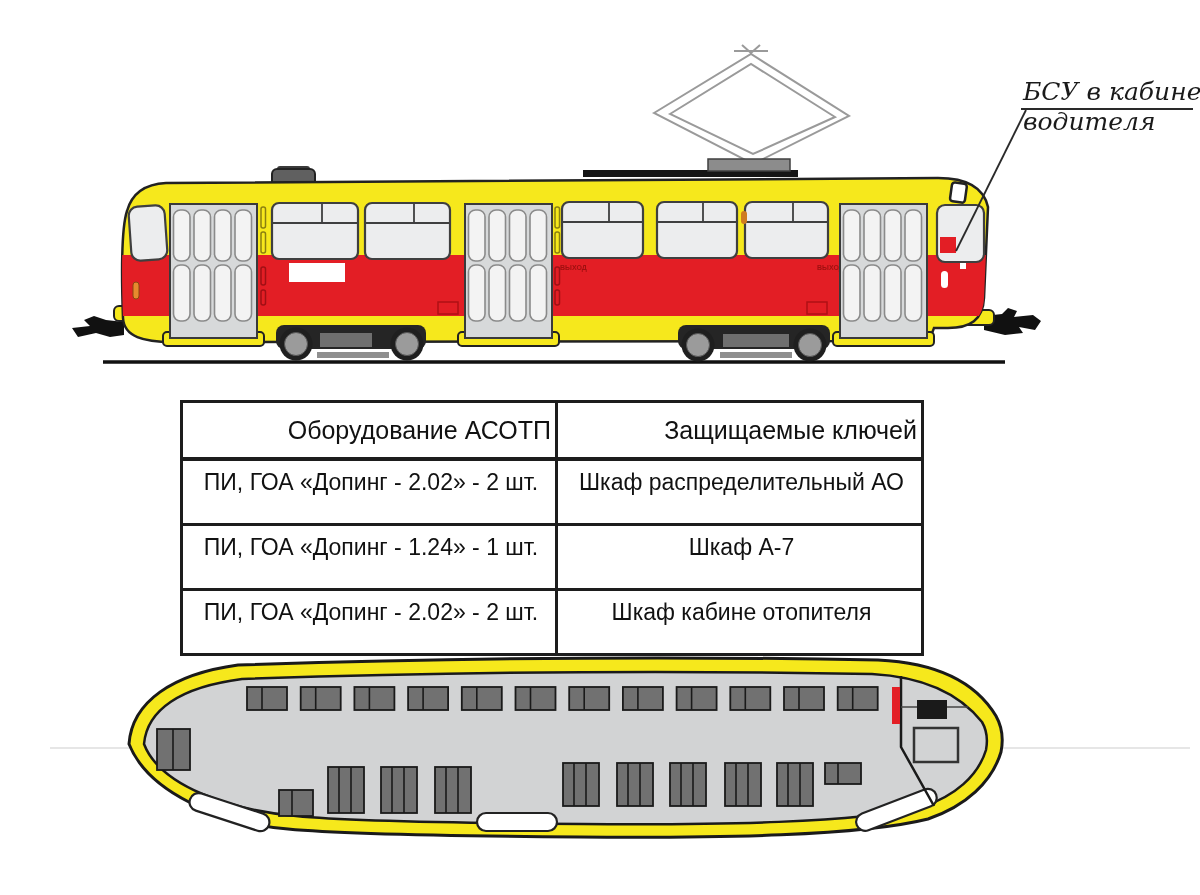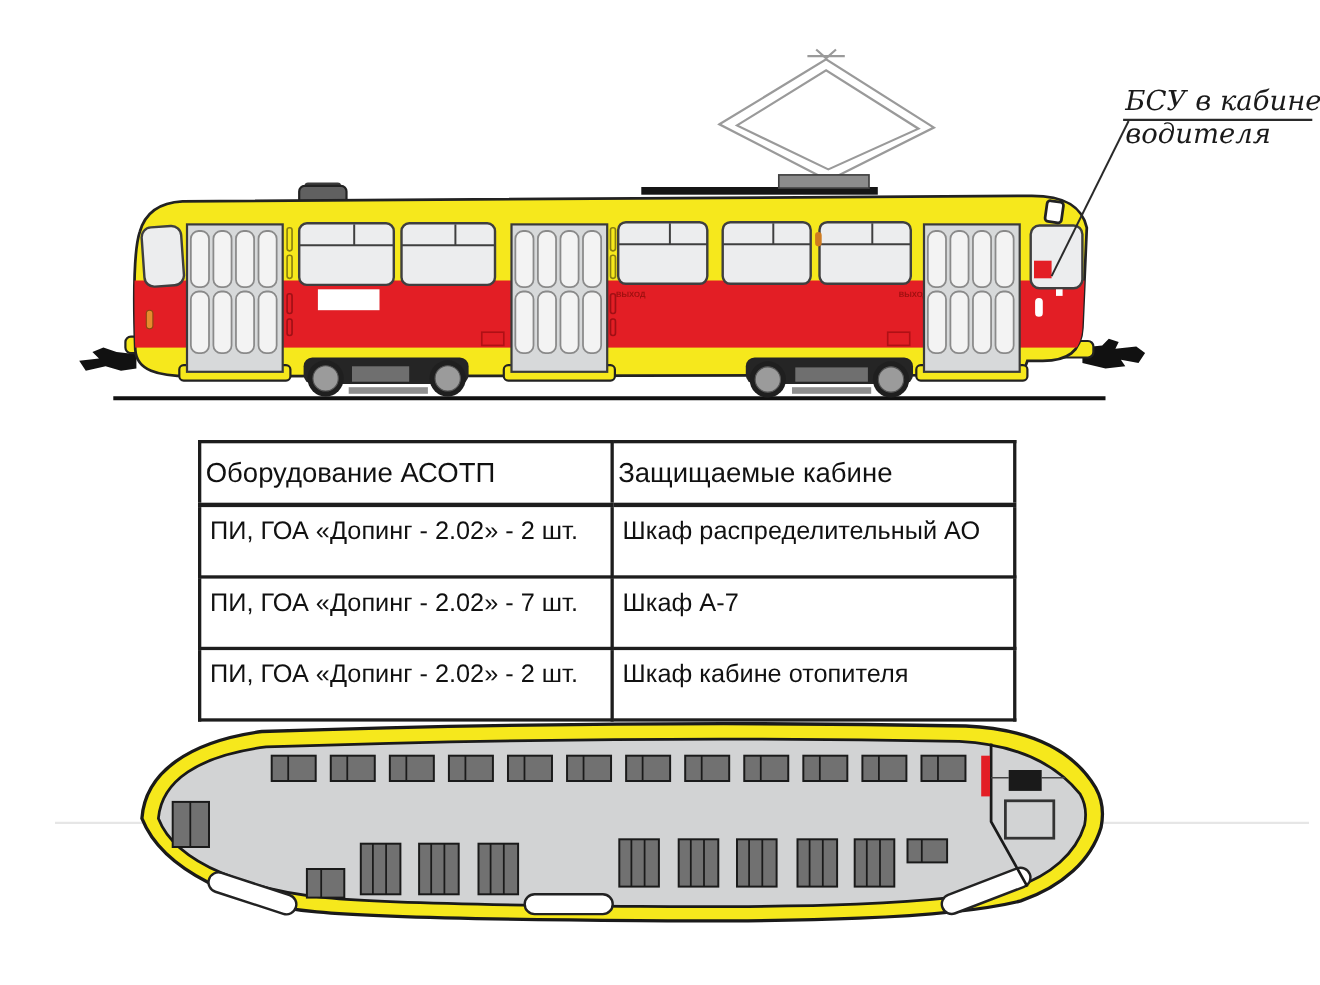--- a/index.html
+++ b/index.html
@@ -6,23 +6,23 @@
   .canvas{position:relative;width:1200px;height:895px;background:#fff;overflow:hidden;
           font-family:"Liberation Sans",sans-serif;margin-left:20px;}
   svg{position:absolute;left:0;display:block;}
   #side-svg{top:0;}
   #plan-svg{top:640px;}
   .callout-text{font-family:"DejaVu Serif",serif;font-style:italic;font-size:25px;fill:#1a1a1a;}
   .exit-text{font-family:"Liberation Sans",sans-serif;font-size:7px;fill:#a01010;font-weight:bold;}
   table.equip{position:absolute;left:160px;top:400px;width:741px;border-collapse:collapse;
               table-layout:fixed;background:#fff;}
   table.equip td,table.equip th{border:3px solid #1d1d1d;color:#111;}
-  table.equip th{height:54px;font-size:25px;font-weight:normal;text-align:left;vertical-align:middle;
+  table.equip th{height:54px;font-size:25px;font-weight:normal;text-align:right;vertical-align:middle;
                  border-bottom-width:4px;padding:0 4px;}
-  table.equip td{height:54px;font-size:23px;text-align:left;vertical-align:top;padding:8px 4px 0 8px;}
+  table.equip td{height:54px;font-size:23px;text-align:center;vertical-align:top;padding:8px 4px 0 8px;}
   .col-equip{width:375px;}
   .col-comp{width:366px;}
 </style>
 </head>
 <body>
 
 <div class="canvas">
 
   <svg id="side-svg" width="1200" height="400" viewBox="0 0 1200 400">
     <defs>
@@ -182,28 +182,28 @@
   </svg>
 
   <table class="equip">
     <colgroup>
         <col class="col-equip">
         <col class="col-comp">
       </colgroup>
     <tbody>
         <tr style="height:57px;">
       <th>Оборудование АСОТП</th>
-      <th>Защищаемые кабине</th>
+      <th>Защищаемые ключей</th>
     </tr>
     <tr style="height:58px;">
       <td>ПИ, ГОА «Допинг - 2.02» - 2 шт.</td>
       <td>Шкаф распределительный АО</td>
     </tr>
     <tr style="height:54px;">
-      <td>ПИ, ГОА «Допинг - 2.02» - 7 шт.</td>
+      <td>ПИ, ГОА «Допинг - 1.24» - 1 шт.</td>
       <td>Шкаф А-7</td>
     </tr>
     <tr style="height:59px;">
       <td>ПИ, ГОА «Допинг - 2.02» - 2 шт.</td>
       <td>Шкаф кабине отопителя</td>
     </tr>
   </tbody>
     </table>
 
   <svg id="plan-svg" width="1200" height="255" viewBox="0 0 1200 255">

